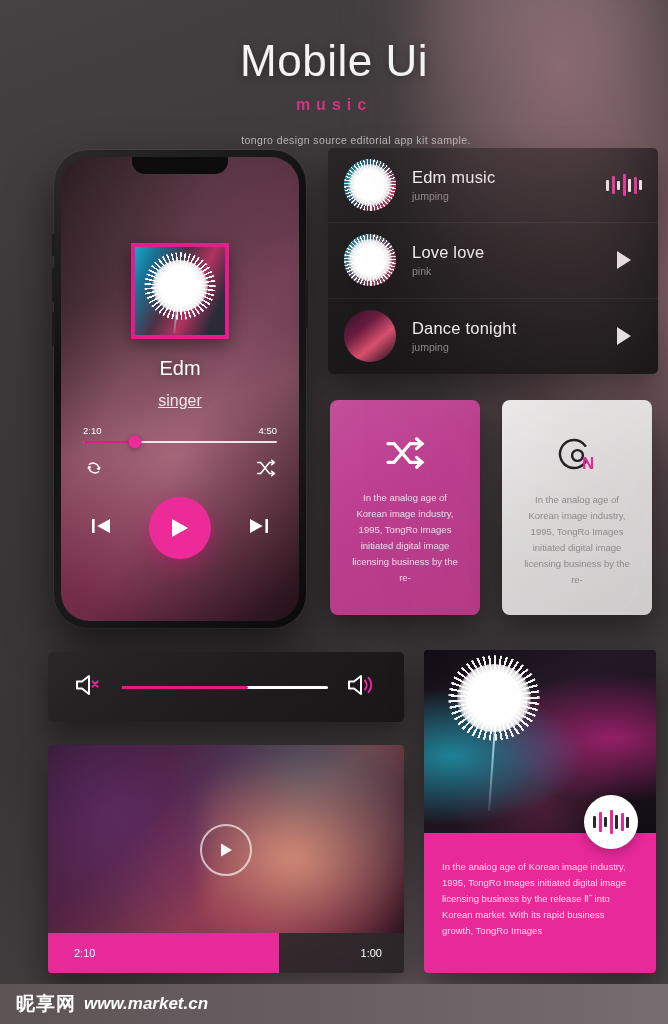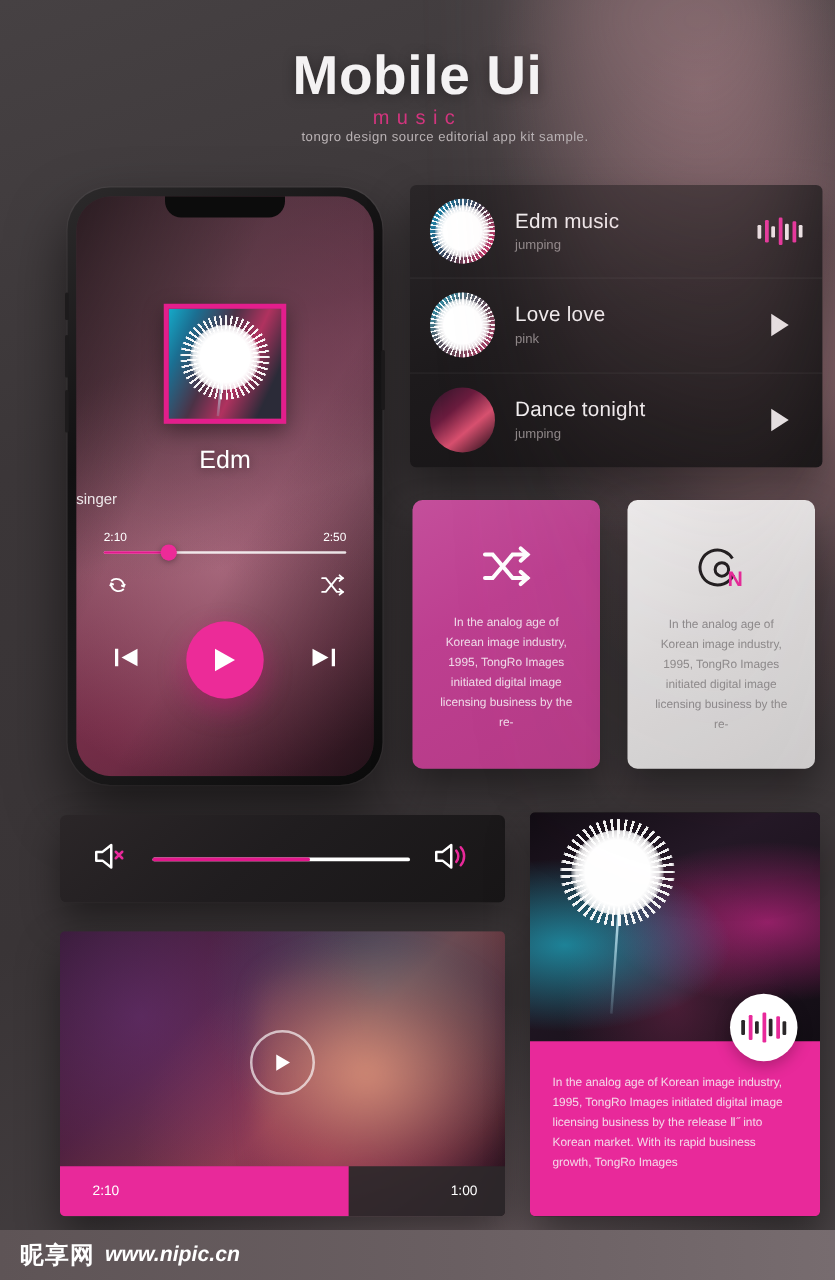--- a/index.html
+++ b/index.html
@@ -25,28 +25,28 @@
     content:"";
     position:absolute; left:430px; top:-60px; width:220px; height:760px;
     background:linear-gradient(200deg, rgba(225,170,178,0.38), rgba(120,90,98,0.05) 60%, rgba(0,0,0,0) 100%);
     filter:blur(42px);
     pointer-events:none;
   }
 
   
   .header { position:absolute; left:0; top:0; width:668px; text-align:center; z-index:5; }
   .title {
-    font-size:44px; font-weight:700; color:#f4f2f3; letter-spacing:0.5px;
+    font-size:44px; font-weight:400; color:#f4f2f3; letter-spacing:0.5px;
     margin-top:36px; text-shadow:0 2px 10px rgba(0,0,0,0.35);text-align:center;
   }
   .sub-music {
-    font-size:16px; color:#d2357e; letter-spacing:6px; font-weight:400;
+    font-size:16px; color:#d2357e; letter-spacing:6px; margin-top:10px; font-weight:700;
   }
   .sub-desc {
-    font-size:10.5px; color:#b9b2b4; letter-spacing:0.4px; margin-top:0;padding-left:44px;
+    font-size:10.5px; color:#b9b2b4; letter-spacing:0.4px; margin-top:20px;padding-left:44px;
   }
 
   
   .phone {
     position:absolute; left:54px; top:150px; width:252px; height:478px;
     border-radius:34px;
     background:linear-gradient(145deg,#2c2a2b,#111011 35%,#1b1a1b 70%,#0a0a0a);
     box-shadow:0 22px 46px rgba(0,0,0,0.55), 0 0 0 1px rgba(255,255,255,0.05);
     padding:7px;
   }
@@ -103,22 +103,22 @@
     background:linear-gradient(#bfe6f2,rgba(170,220,235,0.2));
     transform:rotate(6deg);
   }
 
   .track-title {
     position:absolute; left:0; right:0; top:200px; text-align:center;
     font-size:20px; color:#fff; font-weight:400; z-index:3;
     text-shadow:0 2px 8px rgba(0,0,0,0.4);
   }
   .track-artist {
-    position:absolute; left:0; right:0; top:235px; 
-    font-size:12px; color:#ece6e8; z-index:3;
+    position:absolute; left:0; right:0; top:235px; text-align:center;
+    font-size:16px; color:#ece6e8; z-index:3;text-decoration:underline;
   }
 
   .seek-wrap { position:absolute; left:22px; right:22px; top:268px; z-index:3; }
   .seek-times { display:flex; justify-content:space-between; font-size:9.5px; color:#fff; margin-bottom:5px; }
   .seek-bar { position:relative; height:2px; background:rgba(255,255,255,0.85); border-radius:2px; }
   .seek-fill { position:absolute; left:0; top:0; height:100%; background:#e3188c; border-radius:2px; }
   .seek-knob {
     position:absolute; top:50%; transform:translate(-50%,-50%);
     width:13px; height:13px; border-radius:50%; background:#ec2b98;
     box-shadow:0 1px 5px rgba(0,0,0,0.35);
@@ -298,21 +298,21 @@
         <div class="art-cord"></div>
         <div class="art-burst"></div>
       </div>
 
       <div class="track-title">Edm</div>
       <div class="track-artist">singer</div>
 
       <div class="seek-wrap">
         <div class="seek-times">
           <span>2:10</span>
-          <span>2:50</span>
+          <span>4:50</span>
         </div>
         <div class="seek-bar">
           <div class="seek-fill" id="seekFill" style="width: 27%;"></div>
           <div class="seek-knob" id="seekKnob" style="left: 27%;"></div>
         </div>
       </div>
 
       <div class="sec-row">
         <span>
           <svg width="22" height="22" viewBox="0 0 24 24" fill="none" stroke="#fff" stroke-width="1.6">
@@ -477,16 +477,16 @@
         <i style="height:11px;background:#2b2729"></i>
       </span>
     </div>
     <div class="photo-body">
       <div class="photo-text">In the analog age of Korean image industry, 1995, TongRo Images initiated digital image licensing business by the release Ⅱ˝ into Korean market. With its rapid business growth, TongRo Images</div>
     </div>
   </div>
 
   <div class="footer">
     <span class="fo-logo">昵享网</span>
-    <span class="fo-site">www.nipic.cn</span>
+    <span class="fo-site">www.market.cn</span>
   </div>
 
 </div>
 
 </body></html>

